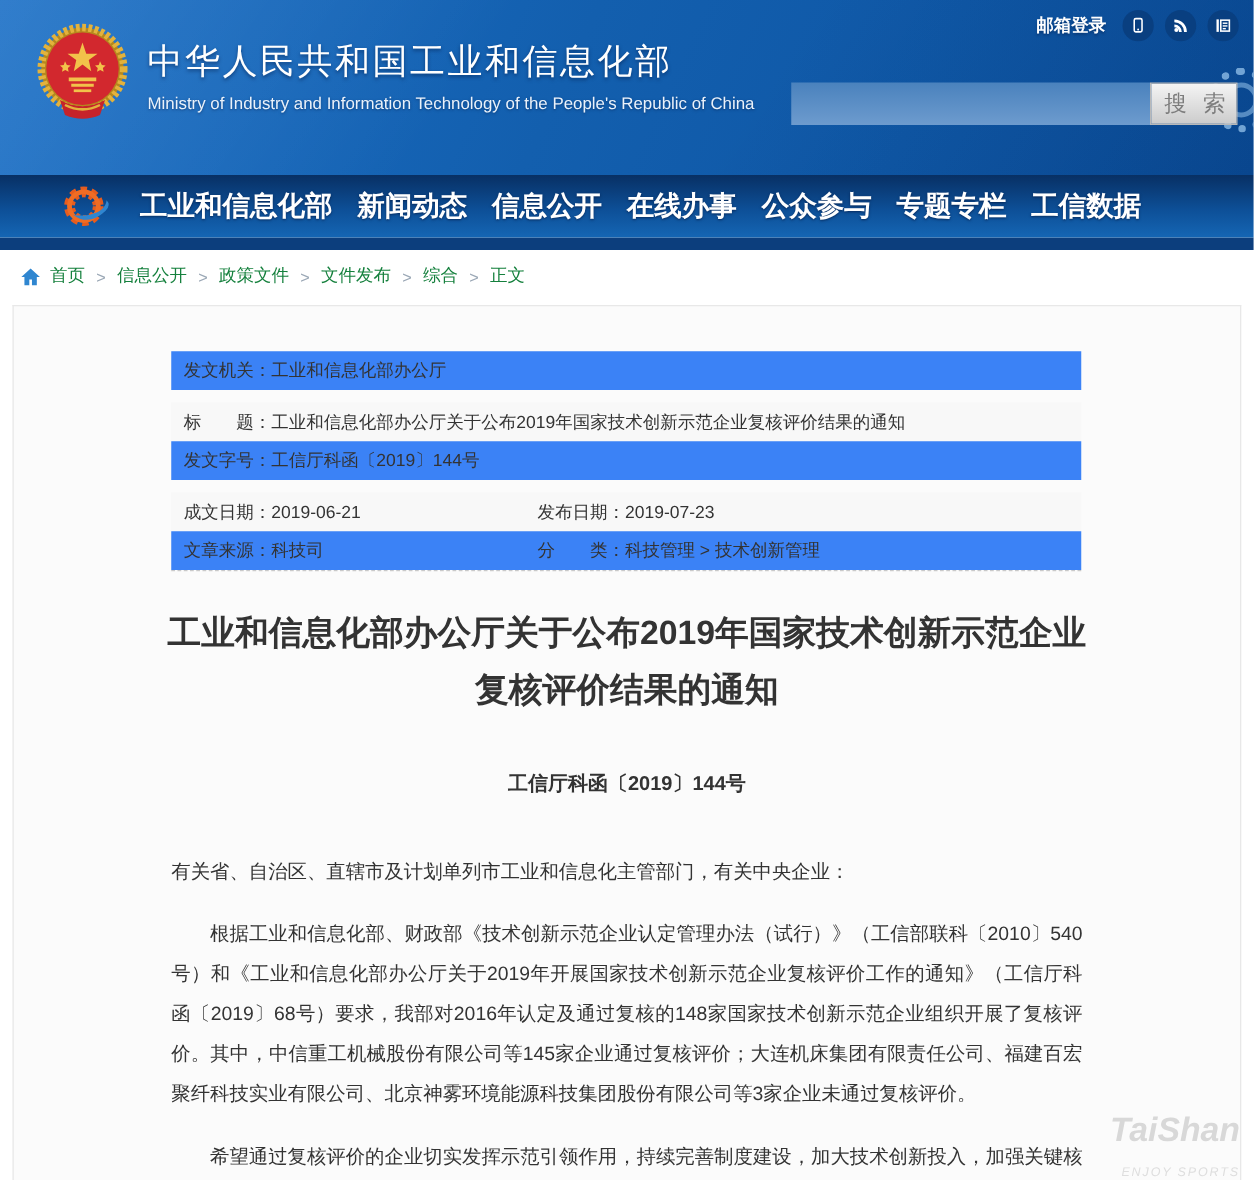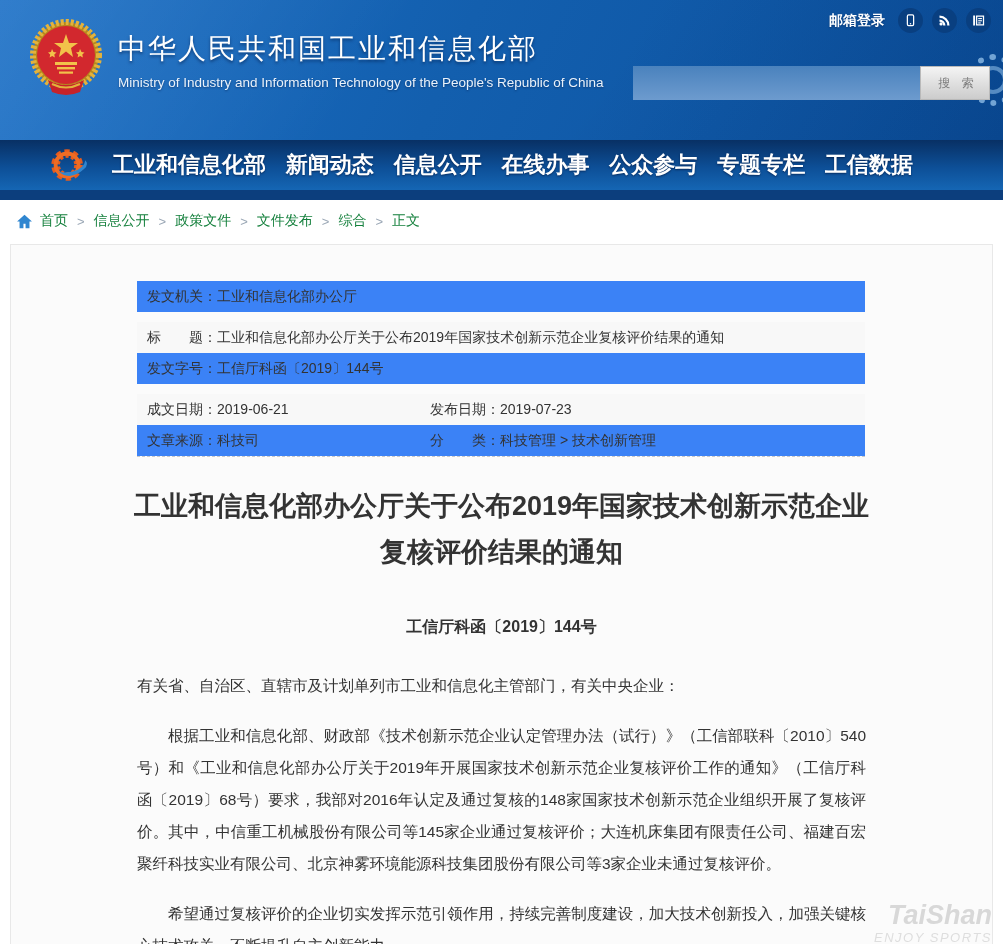--- a/index.html
+++ b/index.html
@@ -22,21 +22,21 @@
   .brand { position:absolute; top:18px; left:28px; display:flex; align-items:flex-start; z-index:2; }
   .emblem { width:76px; height:80px; display:block; }
   .brand-text { margin-left:14px; padding-top:12px; }
   .site-title { color:#fff; font-size:28px; font-weight:normal; letter-spacing:2px;
     text-shadow:0 2px 3px rgba(0,25,70,.55); }
   .site-subtitle { color:#eaf2fb; font-size:13.5px; margin-top:7px; text-shadow:0 1px 2px rgba(0,25,70,.5); }
   .search-area { position:absolute; top:66px; right:13px; display:flex; z-index:2; }
   .search-input { width:287px; height:34px; border:none; outline:none; padding:0 10px;
     background:linear-gradient(180deg,#4a82bd,#6d9bce); color:#fff; font-size:14px; }
   .search-btn { width:70px; height:34px; border:1px solid #b9b9b9; cursor:pointer;
-    background:linear-gradient(180deg,#f4f4f4,#cccccc); color:#7d7d7d; font-size:12px;
+    background:linear-gradient(180deg,#f4f4f4,#cccccc); color:#7d7d7d; font-size:18px;
     font-family:inherit; letter-spacing:4px; padding-left:6px; }
   .gear-decoration { position:absolute; top:54px; right:-16px; width:52px; height:52px;
     border:6px dotted rgba(150,195,235,.75); border-radius:50%; z-index:1; }
   .gear-decoration::after { content:""; position:absolute; inset:6px;
     border:4px solid rgba(150,195,235,.55); border-radius:50%; }
 
   
   .main-nav { height:50px; display:flex; align-items:center;
     background:linear-gradient(180deg,#083064 0%,#0d4f97 55%,#1566b4 100%); position:relative; }
   .nav-logo { width:46px; height:46px; margin-left:46px; flex:none; }
@@ -62,28 +62,28 @@
   .meta-row.odd { background:#3b82f6; }
   .meta-row.even { background:#f8f8f8;margin-top:10px; }
   .meta-cell-1 { width:283px; flex:none; }
   .meta-cell-2 { flex:1; }
   .meta-label { color:#333; }
 
   .doc-title { width:760px; margin:26px auto 0; text-align:center; font-size:27px; line-height:46px;
     font-weight:bold; color:#333; }
   .doc-number { margin-top:42px; text-align:center; font-size:16px; font-weight:bold; color:#333; }
   .article-body { padding:0 126px; color:#333; font-size:15.5px; line-height:32px; text-align:justify; }
-  .salutation { margin-top:32px; }
+  .salutation { margin-top:44px; }
   .para { margin-top:18px; text-indent:2em; }
   .attachment { margin-top:28px; }
 
   .watermark { position:absolute; right:0px; bottom:0px; text-align:right; color:#d8d8d8;
     font-style:italic; line-height:1; user-select:none; }
   .wm-main { font-size:27px; font-weight:bold; letter-spacing:0px; }
-  .wm-sub { font-size:13px; letter-spacing:1.5px; margin-top:2px; color:#dedede; }
+  .wm-sub { font-size:10px; letter-spacing:1.5px; margin-top:16px; color:#dedede; }
 </style>
 </head>
 <body>
 
 <div class="page">
 
   <header class="site-header">
     <div class="topbar">
       <span class="mail-login">邮箱登录</span>
       <span class="icon-circle">

